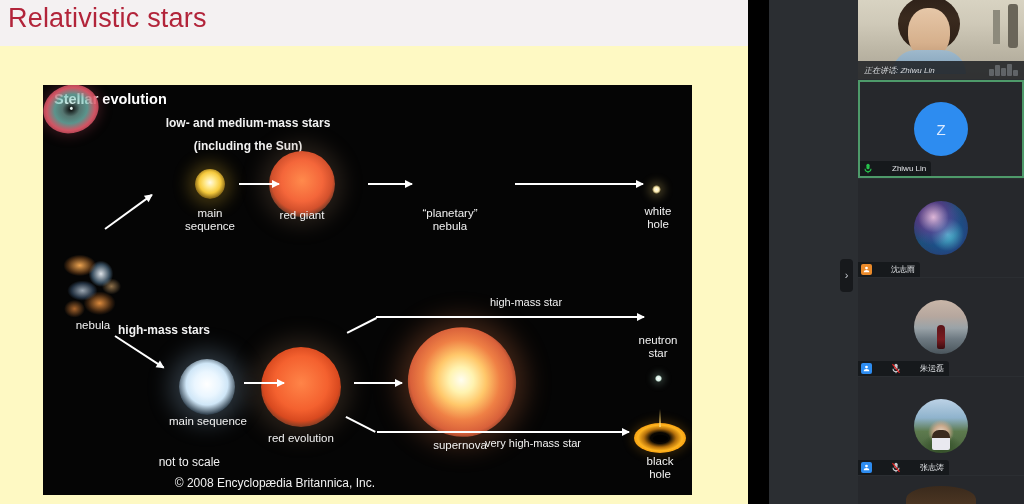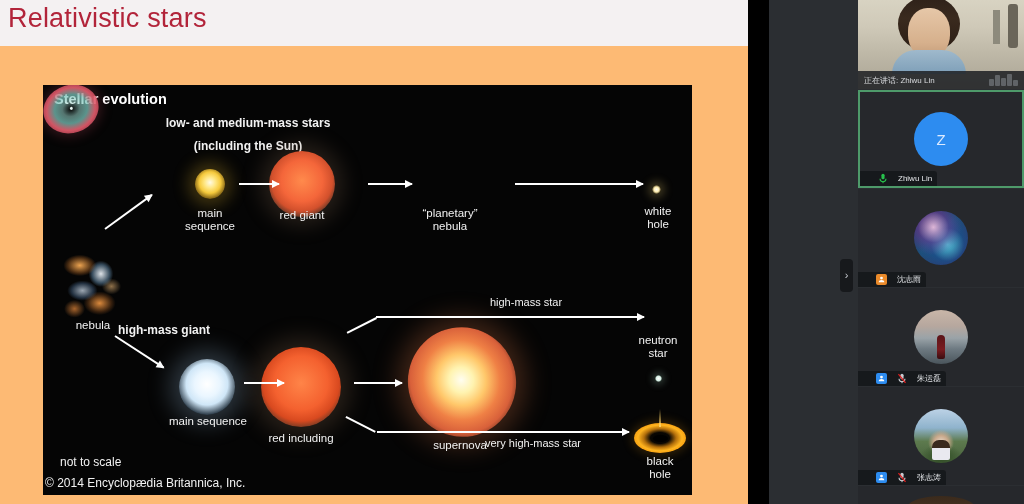--- a/index.html
+++ b/index.html
@@ -7,21 +7,21 @@
     width: 1024px; height: 504px;
     overflow: hidden;
     background: #1f2124;
     font-family: "Liberation Sans", sans-serif;
   }
   #root { position: relative; width: 1024px; height: 504px; }
 
   
   #shared-screen {
     position: absolute; left: 0; top: 0; width: 748px; height: 504px;
-    background: #fdba74;
+    background: #fef9c3;
   }
   #title-band {
     position: absolute; left: 0; top: 0; width: 748px; height: 46px;
     background: #f4f1f2;
   }
   #slide-title {
     position: absolute; left: 8px; top: 3px;
     font-size: 27px; font-weight: 400; color: #b2243a;
     letter-spacing: 0.2px; white-space: nowrap;
   }
@@ -37,21 +37,21 @@
     position: absolute; left: 11px; top: 6px;
     font-size: 14.5px; font-weight: bold; color: #ffffff;
   }
   .dlabel {
     position: absolute; color: #f2f2f2;
     font-size: 11.5px; text-align: center; line-height: 1.12;
     white-space: pre-line;
   }
   .dlabel.bold { font-weight: bold; font-size: 12px; }
   .dlabel.small { font-size: 11px; }
-  .dlabel.left { text-align: left; }
+  .dlabel.left { text-align: right; }
 
   
   .orb { position: absolute; border-radius: 50%; }
   #star-main-seq-low {
     left: 152px; top: 84px; width: 30px; height: 30px;
     background: radial-gradient(circle at 50% 45%, #fffbe6 0%, #ffe680 26%, #f5c93c 48%, #8a6a18 70%, rgba(20,14,2,0) 86%);
     box-shadow: 0 0 16px 7px rgba(200,160,40,0.30);
   }
   #star-red-giant {
     left: 226px; top: 66px; width: 66px; height: 66px;
@@ -164,22 +164,22 @@
     position: absolute; left: 858px; top: 0; width: 166px; height: 504px;
     overflow: hidden;
   }
   .tile {
     position: relative; width: 166px; height: 98px;
     background: #26282c; margin-bottom: 1px; overflow: hidden;
   }
   .tile.active { border: 2px solid #4e9a6a; }
   .tile .namebar {
     position: absolute; left: 0; bottom: 0;
-    display: flex; align-items: center; gap: 10px;
-    padding: 2px 5px 2px 18px;
+    display: flex; align-items: center; gap: 19px;
+    padding: 2px 5px 2px 3px;
     background: rgba(20,22,25,0.82);
     border-radius: 0 3px 0 0;
     max-width: 150px;
     text-align: right;
   }
   .tile .namebar .nm {
     color: #e3e5e8; font-size: 8px; white-space: nowrap;
   }
   .speaking-bar {
     position: absolute; left: 0; bottom: 0; width: 100%;
@@ -246,21 +246,21 @@
     <div id="title-band"></div>
     <div id="slide-title">Relativistic stars</div>
 
     <div id="diagram">
 
       <div id="diagram-title">Stellar evolution</div>
 
       <div class="dlabel bold" style="left:80px; top:32px; width:250px;">low- and medium-mass stars</div>
       <div class="dlabel bold" style="left:80px; top:55px; width:250px;">(including the Sun)</div>
 
-      <div class="dlabel bold" style="left:75px; top:239px; width:180px; text-align:left;">high-mass giant</div>
+      <div class="dlabel bold" style="left:75px; top:239px; width:180px; text-align:left;">high-mass stars</div>
 
       <div class="orb" id="star-main-seq-low"></div>
       <div class="dlabel" style="left:112px; top:122px; width:110px;">main
 sequence</div>
 
       <div class="orb" id="star-red-giant"></div>
       <div class="dlabel" style="left:205px; top:124px; width:108px;">red giant</div>
 
       <div id="planetary-nebula"></div>
       <div class="dlabel" style="left:347px; top:122px; width:120px;">“planetary”
@@ -277,21 +277,21 @@
       <div id="nebula-cloud"></div>
       <div class="dlabel" style="left:10px; top:234px; width:80px;">nebula</div>
 
       <div class="arrow-diag" style="left:62px; top:143px; width:58px; transform: rotate(-36deg);"></div>
       <div class="arrow-diag" style="left:72px; top:250px; width:58px; transform: rotate(33deg);"></div>
 
       <div class="orb" id="star-main-seq-high"></div>
       <div class="dlabel" style="left:106px; top:330px; width:118px;">main sequence</div>
 
       <div class="orb" id="star-red-supergiant"></div>
-      <div class="dlabel" style="left:198px; top:347px; width:120px;">red including</div>
+      <div class="dlabel" style="left:198px; top:347px; width:120px;">red evolution</div>
 
       <div id="supernova"></div>
       <div class="dlabel" style="left:362px; top:354px; width:110px;">supernova</div>
 
       <div class="orb" id="star-neutron"></div>
       <div class="dlabel" style="left:574px; top:249px; width:82px;">neutron
 star</div>
 
       <div id="black-hole"></div>
       <div class="dlabel" style="left:577px; top:370px; width:80px;">black
@@ -302,34 +302,34 @@
 
       <div class="branch-line" style="left:304px; top:247px; width:33px; transform: rotate(-27deg);"></div>
       <div class="arrow" style="left:333px; top:231px; width:268px;"></div>
       <div class="dlabel small" style="left:408px; top:211px; width:150px;">high-mass star</div>
 
       <div class="branch-line" style="left:303px; top:331px; width:33px; transform: rotate(27deg);"></div>
       <div class="arrow" style="left:334px; top:346px; width:252px;"></div>
       <div class="dlabel small" style="left:395px; top:352px; width:190px;">very high-mass star</div>
 
       <div class="dlabel left" style="left:17px; top:371px; width:160px; font-size:12px;">not to scale</div>
-      <div class="dlabel left" style="left:2px; top:392px; width:330px; font-size:12px;">© 2014 Encyclopædia Britannica, Inc.</div>
+      <div class="dlabel left" style="left:2px; top:392px; width:330px; font-size:12px;">© 2008 Encyclopædia Britannica, Inc.</div>
     </div>
   </div>
 
   <div id="black-gap"></div>
   <div id="meeting-bg"></div>
 
   <div id="collapse-handle">
     <span>›</span>
   </div>
 
   <div id="filmstrip">
 
-    <div class="tile" style="height:89px;">
+    <div class="tile" style="height:79px;font-style:italic;">
       <div style="position:absolute;inset:0;background:
             linear-gradient(to bottom, #d8d3c2 0%, #cfc9b8 30%, #bdb7a6 62%, #a9a394 100%);">
         <div style="position:absolute;left:40px;top:-4px;width:62px;height:56px;border-radius:50%;
                     background:linear-gradient(to bottom,#2e2119 0%,#3a2a1e 40%,#2a1d14 100%);"></div>
         <div style="position:absolute;left:50px;top:8px;width:42px;height:50px;border-radius:46%;
                     background:linear-gradient(to bottom,#e6c7a8 0%,#d6b08c 70%,#c39b79 100%);"></div>
         <div style="position:absolute;left:34px;top:50px;width:74px;height:24px;
                     background:linear-gradient(to bottom,#9fb9cc 0%,#7e9fb8 100%);border-radius:26px 26px 0 0;"></div>
         <div style="position:absolute;right:24px;top:10px;width:7px;height:34px;background:#8d8a7c;"></div>
         <div style="position:absolute;right:6px;top:4px;width:10px;height:44px;background:#6a6559;border-radius:3px;"></div>

